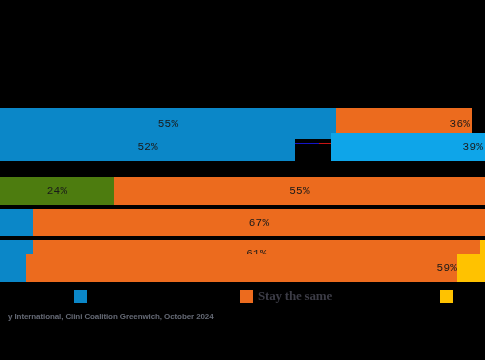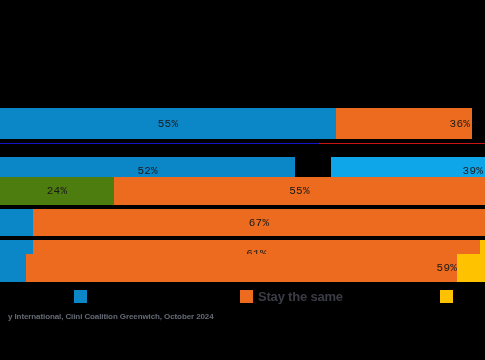--- a/index.html
+++ b/index.html
@@ -37,21 +37,21 @@
   #legend{
     position:absolute;left:0;width:485px;height:22px;
     top:285px;
   }
   .legend-item{
     position:absolute;top:0;display:flex;align-items:center;gap:5px;height:22px;
   }
   .legend-swatch{width:13px;height:13px;display:block;}
   .legend-text{
     font-size:13px;font-weight:bold;color:#3c3c46;
-    font-family:Liberation Sans, sans-serif;white-space:nowrap;
+    font-family:Liberation Serif, serif;white-space:nowrap;
     letter-spacing:-0.2px;
   }
 
   #source{
     position:absolute;left:8px;top:312px;width:485px;
     font-size:8px;font-weight:bold;
     color:#6f7480;
     font-family:"Liberation Sans",sans-serif;
     white-space:nowrap;
     letter-spacing:-0.1px;
@@ -69,21 +69,21 @@
       <span class="seg-label">55%</span>
     </div>
     <div class="seg clip-right" style="width:136px;background:#EC6B1E;">
       <span class="seg-label">36%</span>
     </div>
   </div>
 
   <div class="accent-line" style="top:143px;background:#1414c8;width:319px;"></div>
   <div class="accent-line" style="top:143px;left:319px;background:#c81414;width:166px;"></div>
 
-  <div class="bar-row" style="top:157px;height:28px;">
+  <div class="bar-row" style="top:133px;height:28px;">
     <div class="seg" style="width:319px;background:#0B87C8;">
       <span class="seg-label">52%</span>
     </div>
     <div class="seg clip-right" style="width:166px;background:#0ea5e9;margin-left:36px;">
       <span class="seg-label">39%</span>
     </div>
   </div>
 
   <div class="bar-row" style="top:177px;height:28px;">
     <div class="seg" style="width:114px;background:#4d7c0f;">

